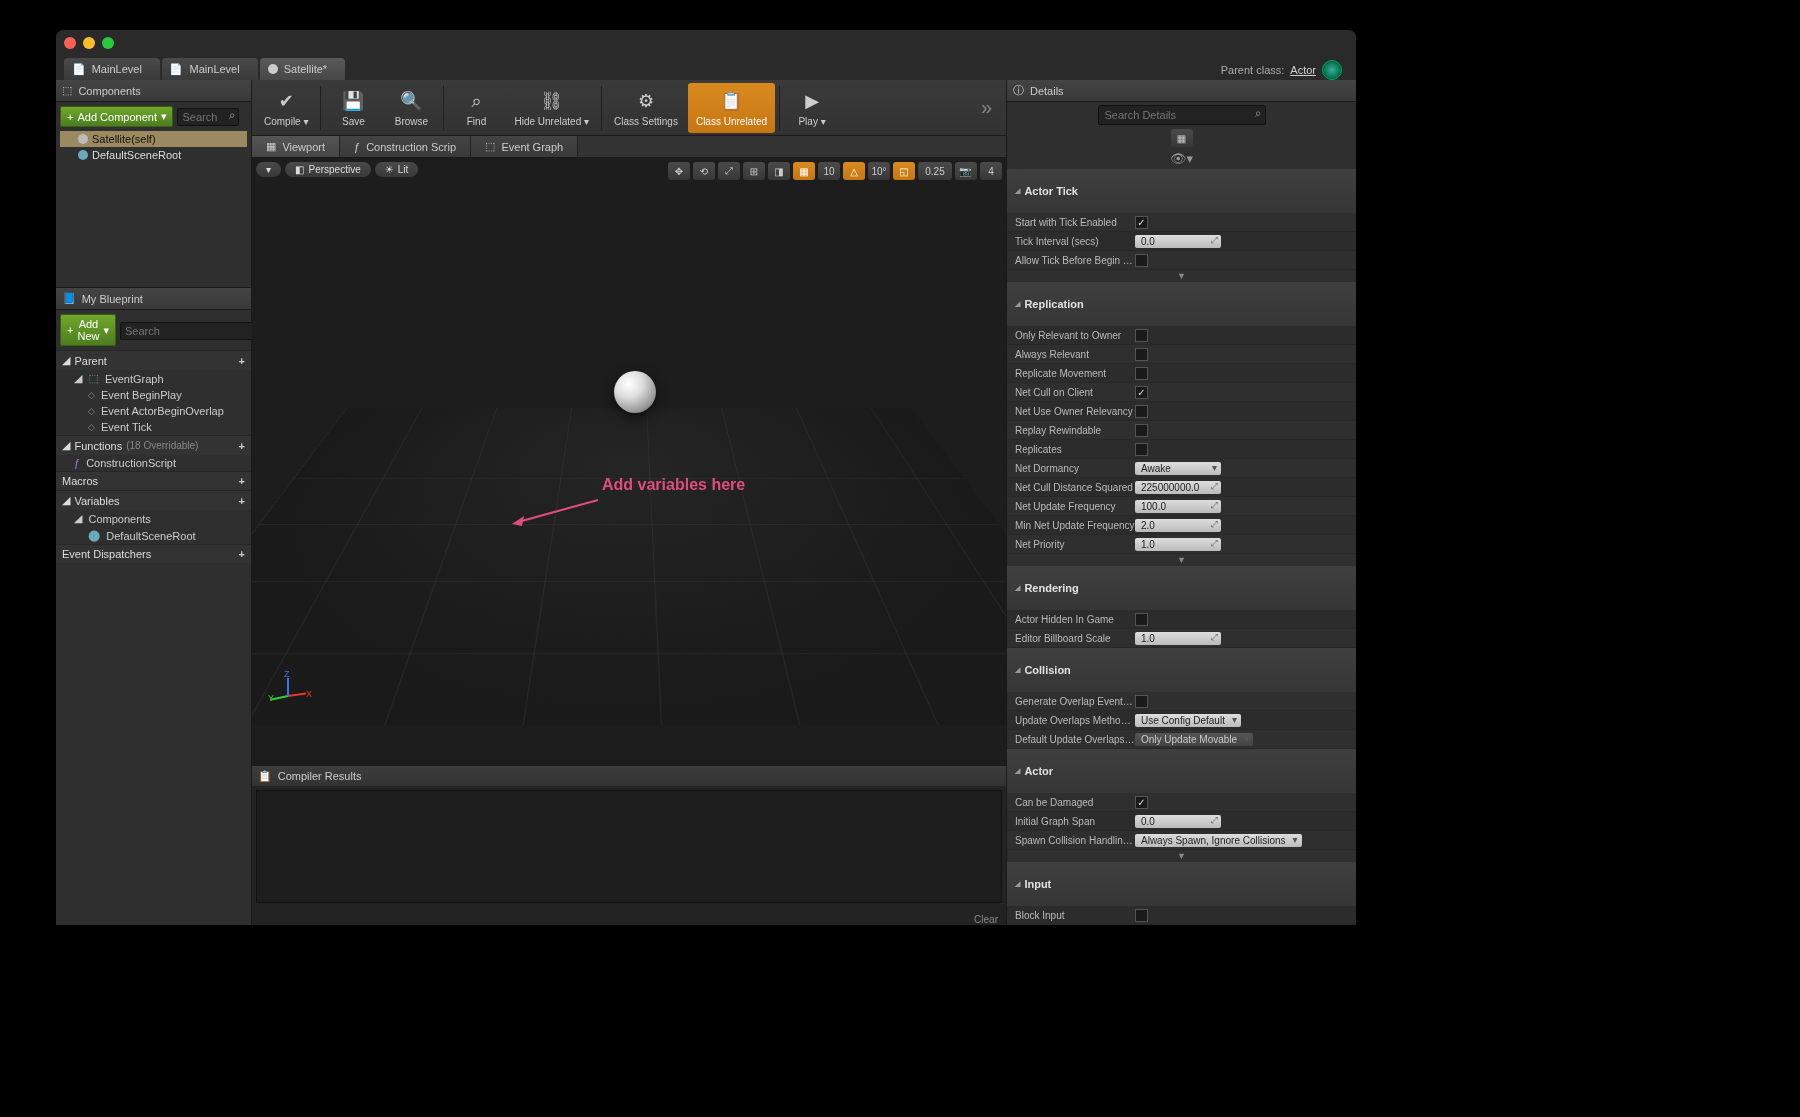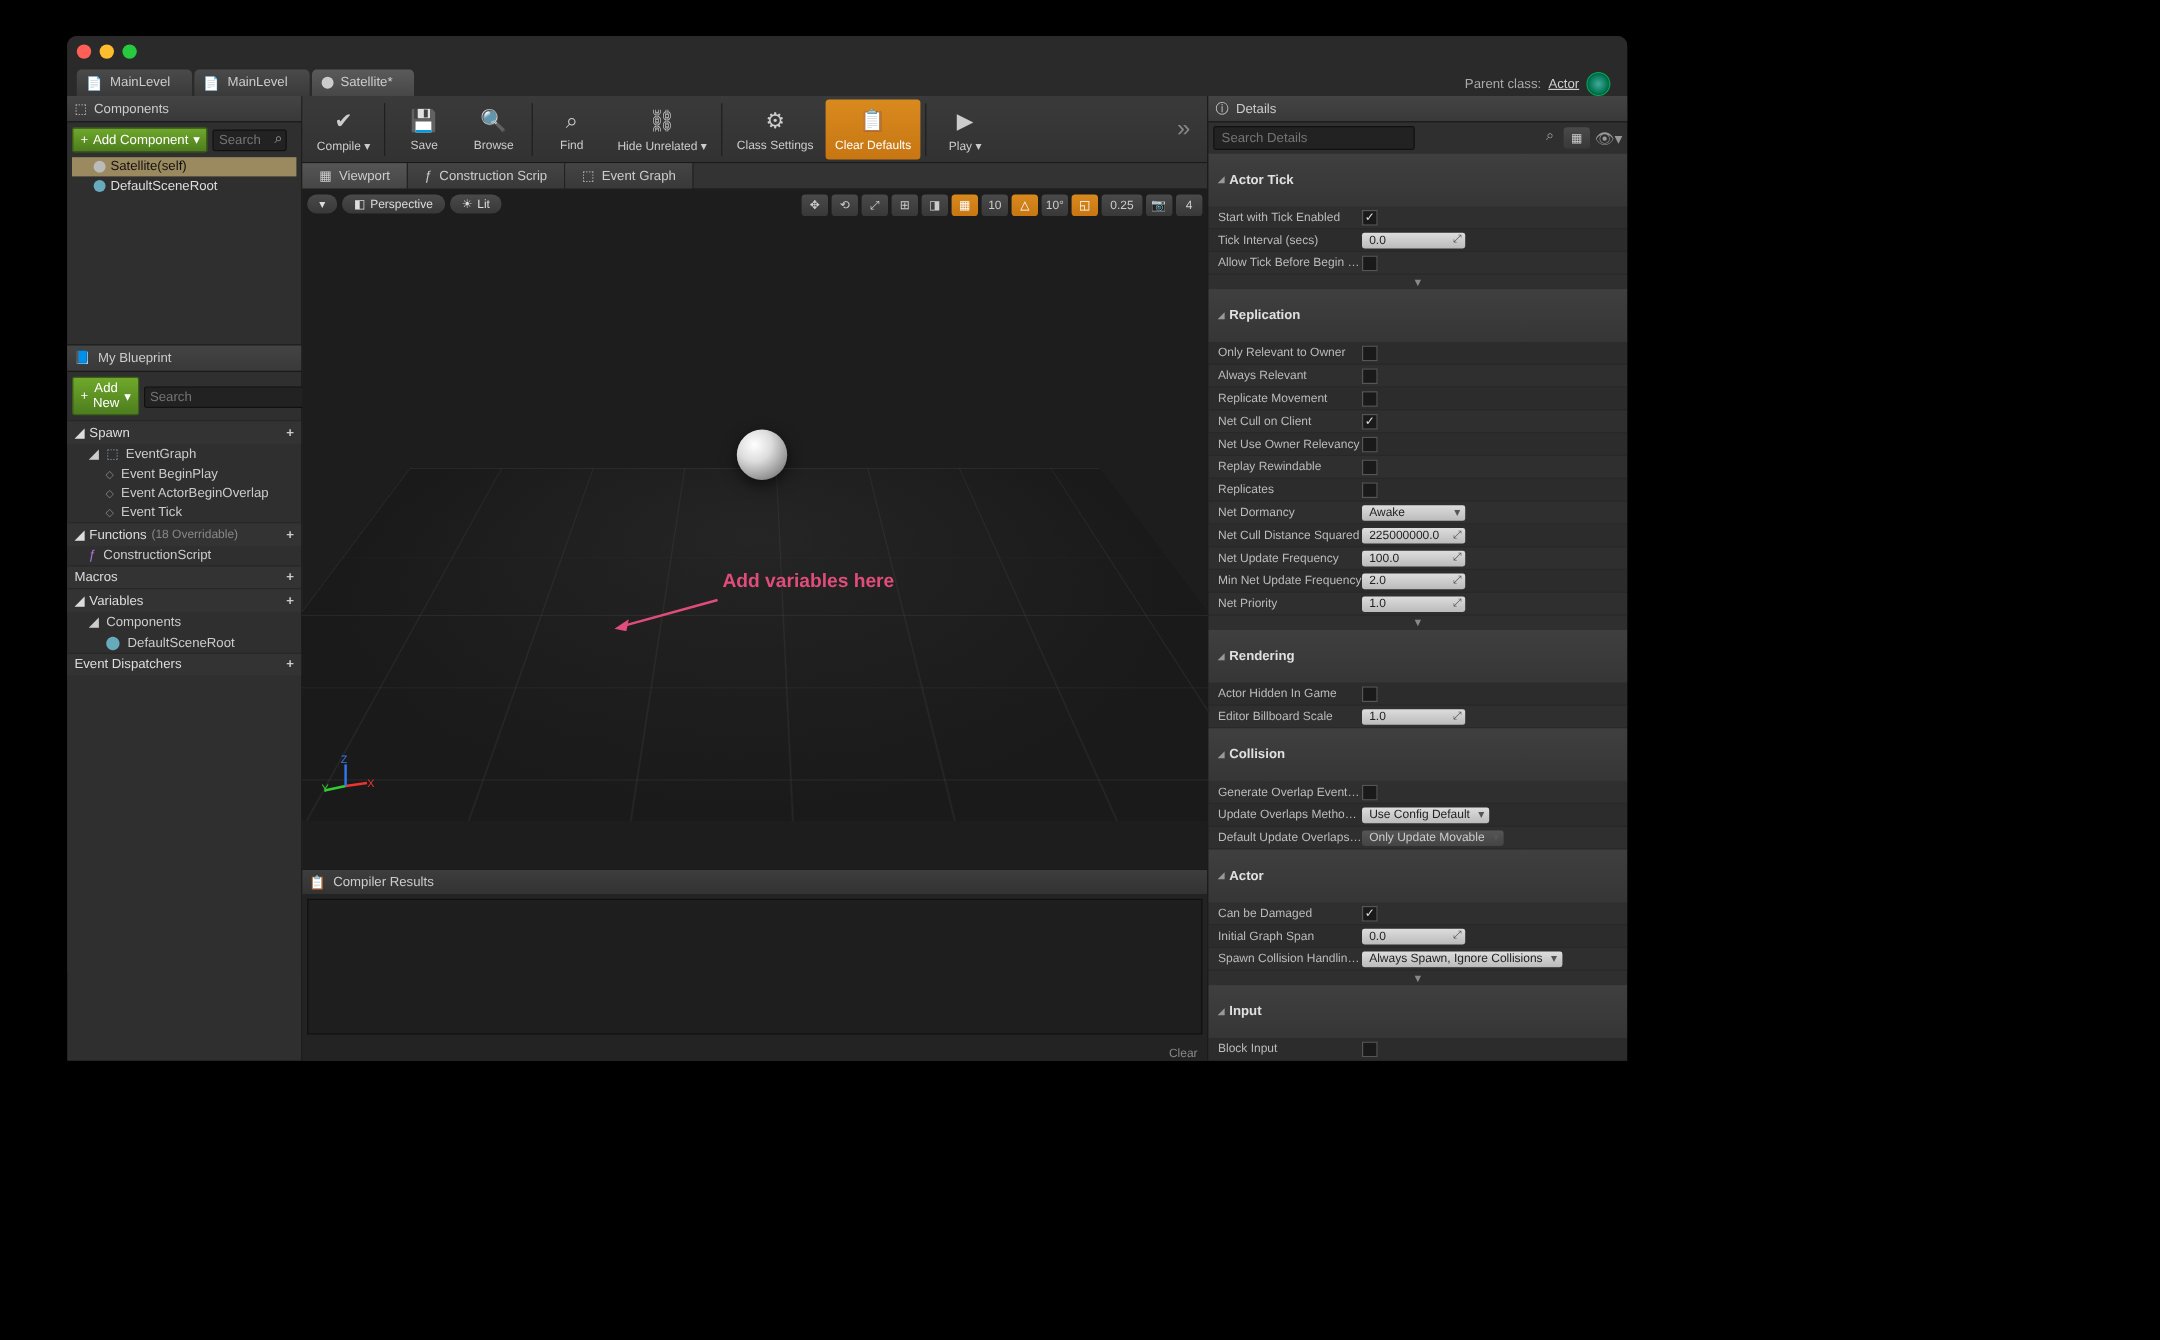--- a/index.html
+++ b/index.html
@@ -63,21 +63,21 @@
 .gizmo .ax { position: absolute; left: 20px; top: 20px; width: 18px; height: 2px; transform-origin: left; }
 .gizmo .x { background: #e33; transform: rotate(-8deg); } .gizmo .y { background: #3c3; transform: rotate(168deg); } .gizmo .z { background: #37e; transform: rotate(-90deg); }
 .gizmo .lbl { position: absolute; font-size: 9px; }
 .annot-text { position: absolute; left: 350px; top: 290px; color: #e14d7b; font-size: 16px; font-weight: 600; }
 .annot-arrow { position: absolute; left: 260px; top: 310px; width: 90px; height: 30px; }
 .compiler-panel { height: 160px; background: #232323; border-top: 1px solid #1a1a1a; display: flex; flex-direction: column; }
 .comp-head { height: 20px; display: flex; align-items: center; padding: 0 6px; font-size: 11px; color: #ccc; gap: 6px; background: linear-gradient(#3d3d3d,#333); }
 .comp-body { flex: 1; background: #1e1e1e; margin: 4px; border: 1px solid #111; }
 .comp-foot { height: 18px; display: flex; justify-content: flex-end; padding: 0 8px; font-size: 10px; color: #888; align-items: flex-end; }
 .right-col { display: flex; flex-direction: column; background: #2f2f2f; border-left: 1px solid #1a1a1a; }
-.det-search-row { display: flex; align-items: center; padding: 3px 4px; gap: 4px; }
+.det-search-row { display: flex; align-items: center; padding: 3px 4px; gap: 4px; flex-direction: column; }
 .det-search { flex: 1; background: #222; border: 1px solid #111; color: #999; font-size: 11px; padding: 3px 18px 3px 6px; border-radius: 2px; }
 .det-body { flex: 1; overflow-y: auto; font-size: 11px; position: relative; }
 .det-body::-webkit-scrollbar { width: 12px; } .det-body::-webkit-scrollbar-track { background: #222; } .det-body::-webkit-scrollbar-thumb { background: #555; }
 .det-cat { background: linear-gradient(#3f3f3f,#363636); padding: 16px 8px; color: #e0e0e0; font-weight: bold; font-size: 11px; display: flex; align-items: center; gap: 4px; cursor: pointer; }
 .det-cat::before { content: "◢"; font-size: 7px; color: #999; transform: rotate(0deg); }
 .det-row { display: flex; align-items: center; padding: 2px 8px; min-height: 19px; border-bottom: 1px solid #282828; }
 .det-row:nth-child(odd) { background: #2c2c2c; }
 .det-label { flex: 0 0 120px; color: #bbb; font-size: 10px; white-space: nowrap; overflow: hidden; text-overflow: ellipsis; }
 .det-val { flex: 1; display: flex; align-items: center; }
 .chk { width: 13px; height: 13px; background: #1a1a1a; border: 1px solid #555; display: inline-flex; align-items: center; justify-content: center; cursor: pointer; }
@@ -159,21 +159,21 @@
           <button class="green-btn">
               <span>+</span>
               <span>Add New</span>
               <span>▾</span>
             </button>
           <span class="search-wrap" style="flex:1"><input class="mb-search" placeholder="Search" style=""></span>
           <span class="eye-icon">👁</span>
         </div>
 
         <div class="mb-section">
-            <span class="title">◢<span>Spawn</span></span>
+            <span class="title">◢<span>Parent</span></span>
             <span class="plus">+</span>
           </div>
         <div class="mb-item">◢ <span style="color:#7ab">⬚</span><span>EventGraph</span></div>
         <div class="mb-item" style="padding-left:32px">
             <span class="bullet">◇</span>
             <span>Event BeginPlay</span>
           </div>
         <div class="mb-item" style="padding-left:32px">
             <span class="bullet">◇</span>
             <span>Event ActorBeginOverlap</span>
@@ -243,21 +243,21 @@
               <div class="ticon">⛓</div>
               <span>Hide Unrelated ▾</span>
             </div>
             <div class="tool-div"></div>
             <div class="tool-btn">
               <div class="ticon">⚙</div>
               <span>Class Settings</span>
             </div>
             <div class="tool-btn active">
               <div class="ticon">📋</div>
-              <span>Clear Defaults</span>
+              <span>Class Unrelated</span>
             </div>
             <div class="tool-div"></div>
             <div class="tool-btn">
               <div class="ticon">▶</div>
               <span>Play ▾</span>
             </div>
           </div>
         <span class="chev">»</span>
       </div>
       <div class="sub-tabs">

